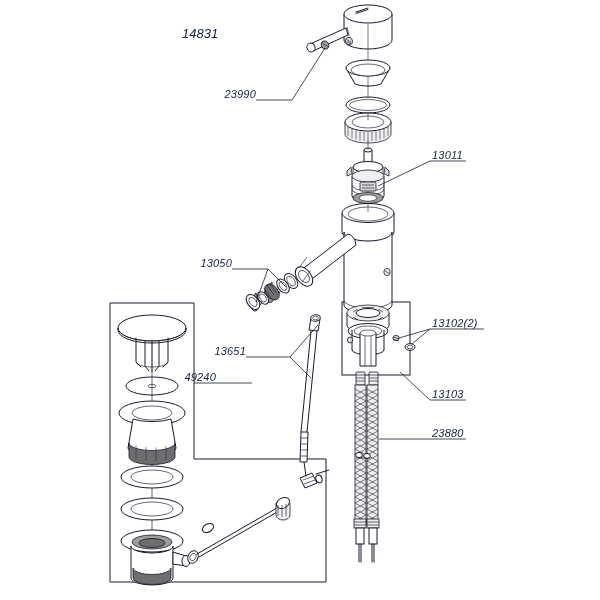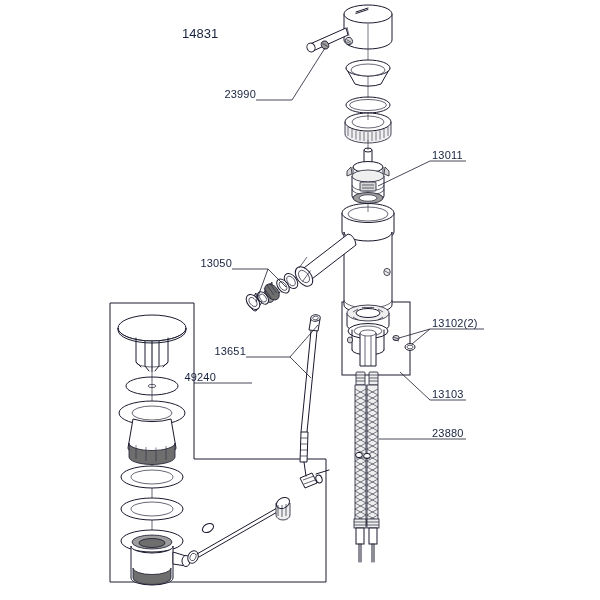--- a/index.html
+++ b/index.html
@@ -13,20 +13,21 @@
     font-family: "Liberation Sans", sans-serif;
     overflow: hidden;
     position: relative;
   }
   #diagram-root {
     position: absolute;
     left: 0;
     top: 0;
     width: 600px;
     height: 600px;
+    font-style: italic;
   }
   svg.diagram {
     display: block;
     width: 600px;
     height: 600px;
   }
   .ln {
     fill: none;
     stroke: #1a1a2e;
     stroke-width: 1;

